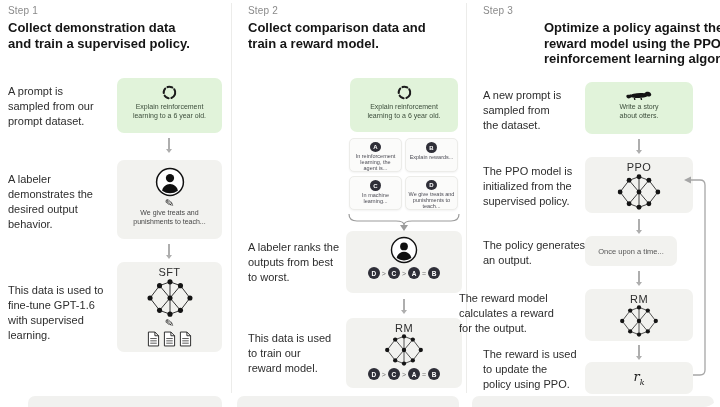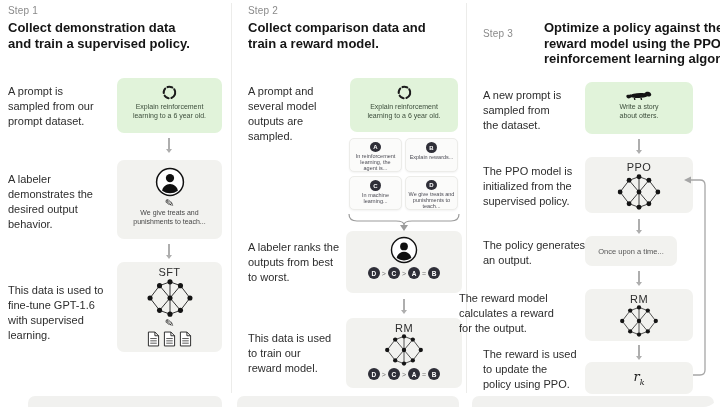--- a/index.html
+++ b/index.html
@@ -137,24 +137,20 @@
       <svg class="icon" width="13" height="16">
           <use href="#doc-icon"></use>
         </svg>
     </div>
   </div>
 
   <div class="step-tag" style="left:248px;top:5px;text-align:center;">Step 2</div>
   <div class="heading" style="left:248px;top:20px;width:210px;">Collect comparison data and
 train a reward model.</div>
 
-  <div class="lbl" style="left:248px;top:84px;width:100px;">A prompt and
-several model
-outputs are
-sampled.</div>
   <div class="card green" style="left:350px;top:78px;width:108px;height:54px;">
     <svg class="icon" width="17" height="17" style="margin:6px auto 2px;">
         <use href="#cycle-icon"></use>
       </svg>
     <div class="card-text">Explain reinforcement
 learning to a 6 year old.</div>
   </div>
 
   <div class="mini-card" style="left:349px;top:138px;">
     <div class="badge">A</div>
@@ -218,21 +214,21 @@
       <span class="rank-circle">D</span>
       <span class="rank-sep">&gt;</span>
       <span class="rank-circle">C</span>
       <span class="rank-sep">&gt;</span>
       <span class="rank-circle">A</span>
       <span class="rank-sep">=</span>
       <span class="rank-circle">B</span>
     </div>
   </div>
 
-  <div class="step-tag" style="left:483px;top:5px;margin-top:23px;">Step 3</div>
+  <div class="step-tag" style="left:483px;top:5px;">Step 3</div>
   <div class="heading" style="left:505px;top:20px;width:235px;margin-left:39px;">Optimize a policy against the
 reward model using the PPO
 reinforcement learning algorithm.</div>
 
   <div class="lbl" style="left:483px;top:88px;width:102px;">A new prompt is
 sampled from
 the dataset.</div>
   <div class="card green" style="left:585px;top:82px;width:108px;height:52px;">
     <svg class="icon" width="28" height="12" style="margin:7px auto 2px;">
         <use href="#otter-icon"></use>

